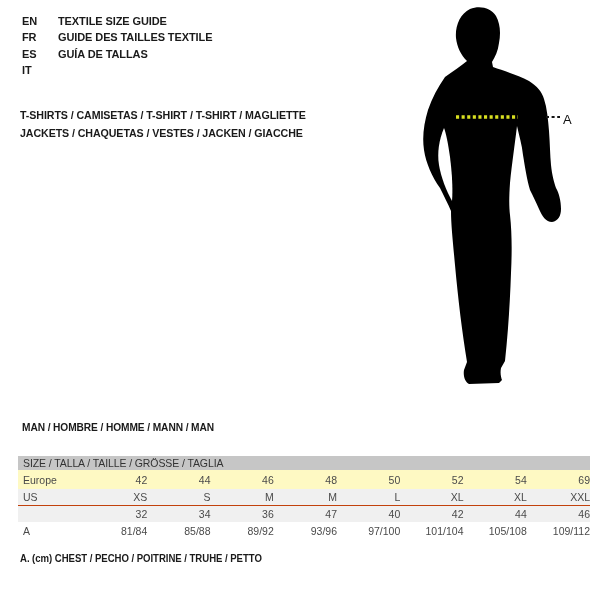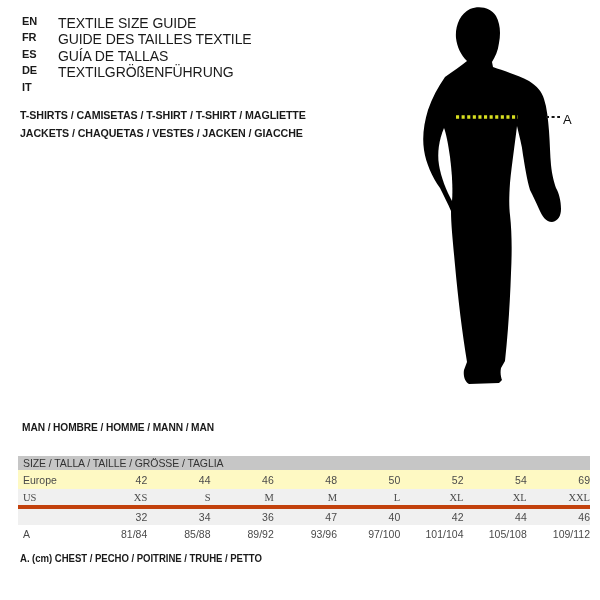--- a/index.html
+++ b/index.html
@@ -4,21 +4,21 @@
 <style>
   html,body{margin:0;padding:0;background:#fff;}
   .page{
     position:relative;width:600px;height:600px;background:#ffffff;overflow:hidden;
     font-family:"Liberation Sans",sans-serif;color:#1a1a1a;
   }
   
   .lang-list{position:absolute;left:22px;top:15px;}
   .lang-row{display:flex;align-items:flex-start;height:16.4px;}
   .lang-code{width:36px;font-size:11px;font-weight:bold;letter-spacing:-0.1px;}
-  .lang-label{font-size:14px;font-weight:normal;letter-spacing:-0.1px;white-space:nowrap;}
+  .lang-label{font-size:11px;font-weight:bold;letter-spacing:-0.1px;white-space:nowrap;}
   
   .categories{
     position:absolute;left:20px;top:107px;font-size:11px;font-weight:bold;
     line-height:17.5px;letter-spacing:-0.1px;transform:scaleX(0.97);transform-origin:left top;
     white-space:nowrap;
   }
   
   .figure{position:absolute;left:415px;top:5px;width:180px;height:385px;}
   .figure svg{position:absolute;left:0;top:0;}
   .measure-a{
@@ -34,21 +34,21 @@
     position:absolute;left:18px;top:456px;width:572px;
     border-collapse:collapse;table-layout:fixed;font-size:10.5px;color:#4a4a4a;
   }
   .size-table th{
     background:#c6c6c6;color:#333;font-weight:normal;text-align:left;
     padding:0 0 0 5px;height:14px;font-size:10.5px;letter-spacing:-0.1px;white-space:nowrap;
   }
   .size-table td{height:16px;text-align:right;padding:0;white-space:nowrap;}
   .size-table td.lbl{text-align:left;padding-left:5px;}
   .size-table tr.r-europe td{height:19px;background:#fef9c3;}
-  .size-table tr.r-us td{height:16px;background:#f0f0f0;border-bottom:4px solid #c2410c;font-family:Liberation Serif, serif;}
+  .size-table tr.r-us td{height:16px;background:#f0f0f0;border-bottom:1px solid #c2410c;}
   .size-table tr.r-blank td{height:16px;background:#f0f0f0;}
   .size-table tr.r-a td{height:18px;background:#ffffff;}
   
   .caption{
     position:absolute;left:20px;top:553px;font-size:10px;font-weight:bold;
     letter-spacing:-0.05px;transform:scaleX(0.96);transform-origin:left top;white-space:nowrap;
   }
 </style>
 </head>
 <body>
@@ -60,24 +60,20 @@
       <span class="lang-code">EN</span>
       <span class="lang-label">TEXTILE SIZE GUIDE</span>
     </div>
     <div class="lang-row">
       <span class="lang-code">FR</span>
       <span class="lang-label">GUIDE DES TAILLES TEXTILE</span>
     </div>
     <div class="lang-row">
       <span class="lang-code">ES</span>
       <span class="lang-label">GUÍA DE TALLAS</span>
-    </div>
-    <div class="lang-row">
-      <span class="lang-code">DE</span>
-      <span class="lang-label">TEXTILGRÖßENFÜHRUNG</span>
     </div>
     <div class="lang-row">
       <span class="lang-code">IT</span>
     </div>
   </div>
 
   <div class="categories">
     <div>T-SHIRTS / CAMISETAS / T-SHIRT / T-SHIRT / MAGLIETTE</div>
     <div>JACKETS / CHAQUETAS / VESTES / JACKEN / GIACCHE</div>
   </div>

